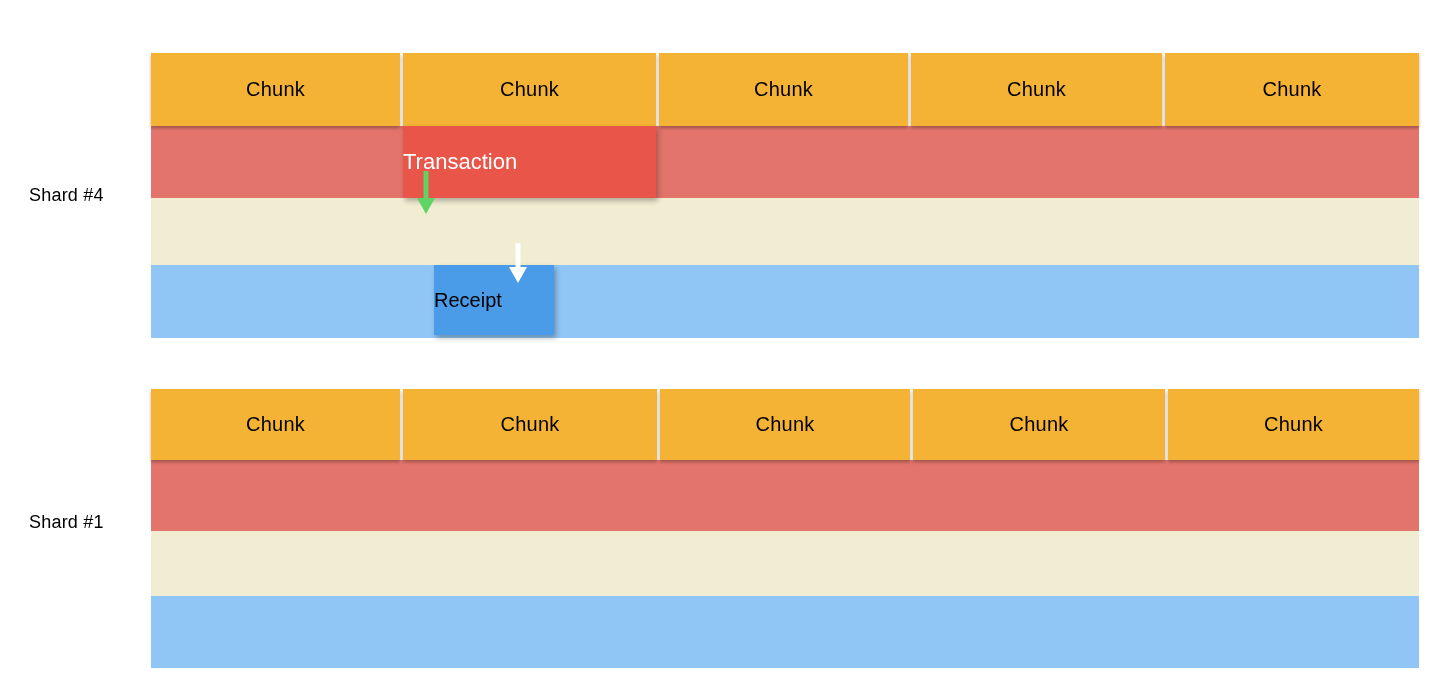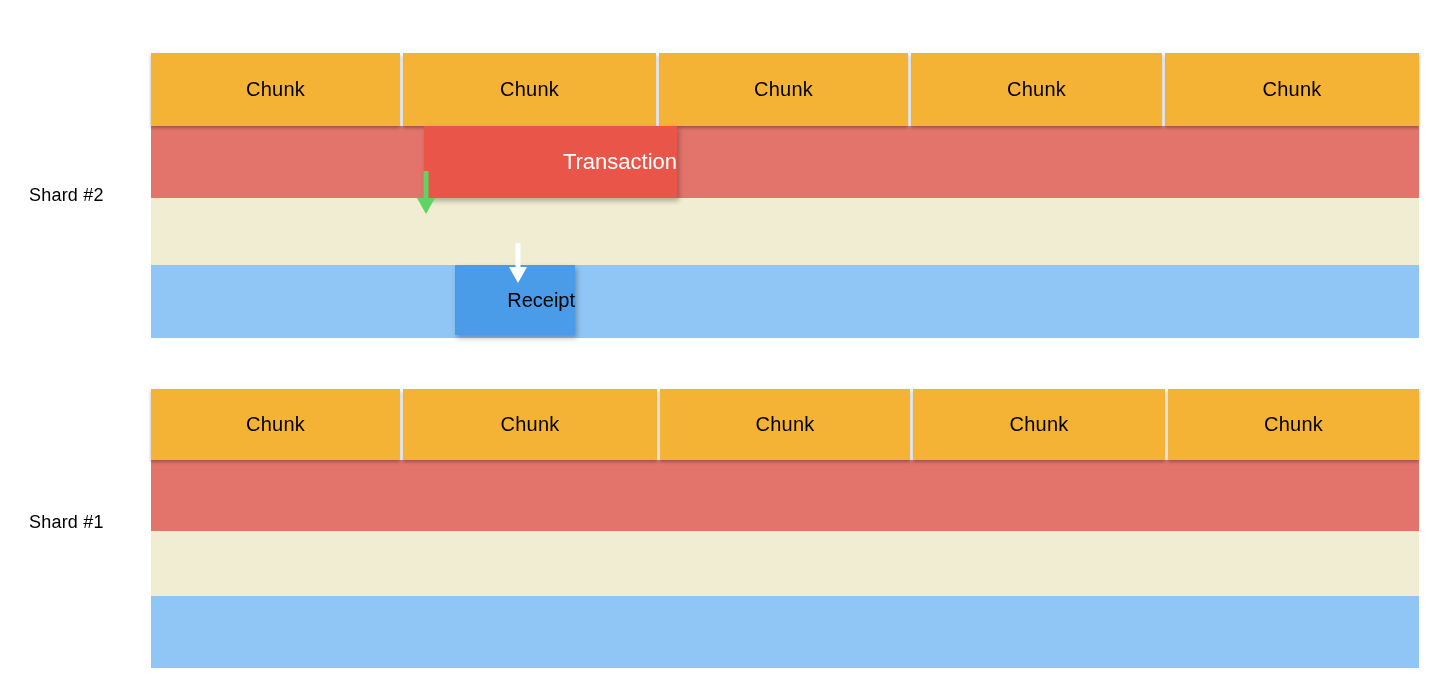--- a/index.html
+++ b/index.html
@@ -65,24 +65,23 @@
   }
   .band-transaction { background: #E2746B; }
   .band-outcome     { background: #F0EDD2; }
   .band-receipt     { background: #90C6F5; }
 
   
   .hl-box {
     position: absolute;
     display: flex;
     align-items: center;
-    justify-content: flex-end;
+    justify-content: flex-start;
     text-align: center;
     box-shadow: 2px 3px 5px rgba(0,0,0,0.28);
-    margin-left: 21px;
   }
   .box-transaction {
     background: #EA5549;
     color: #ffffff;
     font-size: 22px;
   }
   .box-outcome {
     background: #EDE264;
     color: #000000;
     font-size: 17px;
@@ -98,21 +97,21 @@
   .arrow {
     position: absolute;
     pointer-events: none;
   }
 </style>
 </head>
 <body>
 
 <div id="canvas">
 
-  <div class="shard-label" style="left:29px; top:185px;">Shard #2</div>
+  <div class="shard-label" style="left:29px; top:185px;">Shard #4</div>
 
   <div class="shard-block" style="left:151px; top:53px; width:1268px; height:285px;">
 
     <div class="band band-transaction" style="top:73px; height:72px;"></div>
     <div class="band band-outcome" style="top:145px; height:67px;"></div>
     <div class="band band-receipt" style="top:212px; height:73px;"></div>
 
     <div class="chunk-row">
       <div class="chunk-cell" style="left:0px; width:249px;">
         <span class="chunk-text">Chunk</span>

